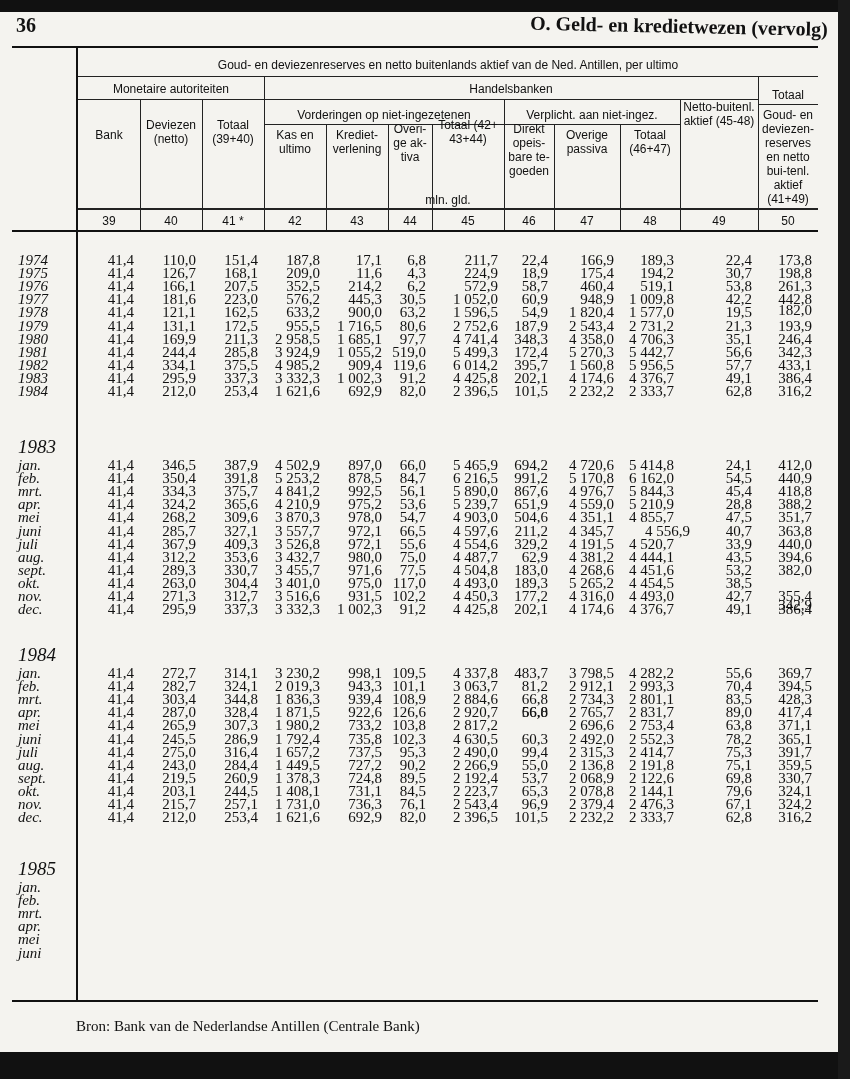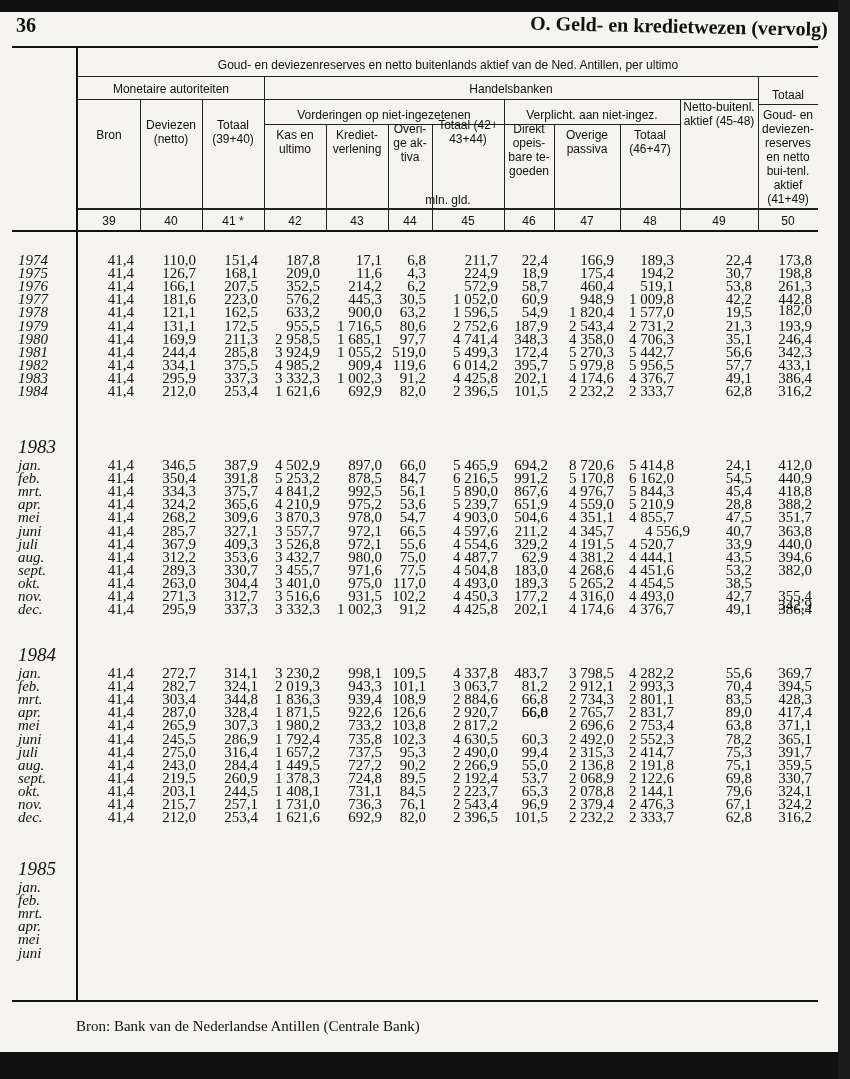--- a/index.html
+++ b/index.html
@@ -34,21 +34,21 @@
   <div class="hline" style="left:78px;top:76px;width:740px;"></div>
   <div class="hdr" style="left:78px;top:82px;width:186px;">Monetaire autoriteiten</div>
   <div class="hdr" style="left:264px;top:82px;width:494px;">Handelsbanken</div>
   <div class="hdr" style="left:758px;top:88px;width:60px;">Totaal</div>
   <div class="hline" style="left:78px;top:99px;width:680px;"></div>
   <div class="hline" style="left:758px;top:104px;width:60px;"></div>
   <div class="hdr" style="left:264px;top:108px;width:240px;">Vorderingen op niet-ingezetenen</div>
   <div class="hdr" style="left:504px;top:108px;width:176px;">Verplicht. aan niet-ingez.</div>
   <div class="hline" style="left:264px;top:124px;width:416px;"></div>
   <div id="colheads">
-      <div class="hdr" style="left: 78px; top: 128px; width: 62px;">Bron</div>
+      <div class="hdr" style="left: 78px; top: 128px; width: 62px;">Bank</div>
       <div class="hdr" style="left: 140px; top: 118px; width: 62px;">Deviezen (netto)</div>
       <div class="hdr" style="left: 202px; top: 118px; width: 62px;">Totaal (39+40)</div>
       <div class="hdr" style="left: 264px; top: 128px; width: 62px;">Kas en ultimo</div>
       <div class="hdr" style="left: 326px; top: 128px; width: 62px;">Krediet-verlening</div>
       <div class="hdr" style="left: 388px; top: 122px; width: 44px;">Overi-ge ak-tiva</div>
       <div class="hdr" style="left: 432px; top: 118px; width: 72px;">Totaal (42+ 43+44)</div>
       <div class="hdr" style="left: 504px; top: 122px; width: 50px;">Direkt opeis-bare te-goeden</div>
       <div class="hdr" style="left: 554px; top: 128px; width: 66px;">Overige passiva</div>
       <div class="hdr" style="left: 620px; top: 128px; width: 60px;">Totaal (46+47)</div>
       <div class="hdr" style="left: 680px; top: 100px; width: 78px;">Netto-buitenl. aktief (45-48)</div>
@@ -192,21 +192,21 @@
     <div class="cell" style="left: 758px; width: 54px; top: 344.7px;">342,3</div>
     <div class="lbl" style="top: 357.8px;">1982</div>
     <div class="cell" style="left: 78px; width: 56px; top: 357.8px;">41,4</div>
     <div class="cell" style="left: 140px; width: 56px; top: 357.8px;">334,1</div>
     <div class="cell" style="left: 202px; width: 56px; top: 357.8px;">375,5</div>
     <div class="cell" style="left: 264px; width: 56px; top: 357.8px;">4 985,2</div>
     <div class="cell" style="left: 326px; width: 56px; top: 357.8px;">909,4</div>
     <div class="cell" style="left: 388px; width: 38px; top: 357.8px;">119,6</div>
     <div class="cell" style="left: 432px; width: 66px; top: 357.8px;">6 014,2</div>
     <div class="cell" style="left: 504px; width: 44px; top: 357.8px;">395,7</div>
-    <div class="cell" style="left: 554px; width: 60px; top: 357.8px;">5 979,8</div>
+    <div class="cell" style="left: 554px; width: 60px; top: 357.8px;">1 560,8</div>
     <div class="cell" style="left: 620px; width: 54px; top: 357.8px;">5 956,5</div>
     <div class="cell" style="left: 680px; width: 72px; top: 357.8px;">57,7</div>
     <div class="cell" style="left: 758px; width: 54px; top: 357.8px;">433,1</div>
     <div class="lbl" style="top: 370.9px;">1983</div>
     <div class="cell" style="left: 78px; width: 56px; top: 370.9px;">41,4</div>
     <div class="cell" style="left: 140px; width: 56px; top: 370.9px;">295,9</div>
     <div class="cell" style="left: 202px; width: 56px; top: 370.9px;">337,3</div>
     <div class="cell" style="left: 264px; width: 56px; top: 370.9px;">3 332,3</div>
     <div class="cell" style="left: 326px; width: 56px; top: 370.9px;">1 002,3</div>
     <div class="cell" style="left: 388px; width: 38px; top: 370.9px;">91,2</div>
@@ -232,21 +232,21 @@
     <div class="yr" style="top: 436px;">1983</div>
     <div class="lbl" style="top: 458px;">jan.</div>
     <div class="cell" style="left: 78px; width: 56px; top: 458px;">41,4</div>
     <div class="cell" style="left: 140px; width: 56px; top: 458px;">346,5</div>
     <div class="cell" style="left: 202px; width: 56px; top: 458px;">387,9</div>
     <div class="cell" style="left: 264px; width: 56px; top: 458px;">4 502,9</div>
     <div class="cell" style="left: 326px; width: 56px; top: 458px;">897,0</div>
     <div class="cell" style="left: 388px; width: 38px; top: 458px;">66,0</div>
     <div class="cell" style="left: 432px; width: 66px; top: 458px;">5 465,9</div>
     <div class="cell" style="left: 504px; width: 44px; top: 458px;">694,2</div>
-    <div class="cell" style="left: 554px; width: 60px; top: 458px;">8 720,6</div>
+    <div class="cell" style="left: 554px; width: 60px; top: 458px;">4 720,6</div>
     <div class="cell" style="left: 620px; width: 54px; top: 458px;">5 414,8</div>
     <div class="cell" style="left: 680px; width: 72px; top: 458px;">24,1</div>
     <div class="cell" style="left: 758px; width: 54px; top: 458px;">412,0</div>
     <div class="lbl" style="top: 471.1px;">feb.</div>
     <div class="cell" style="left: 78px; width: 56px; top: 471.1px;">41,4</div>
     <div class="cell" style="left: 140px; width: 56px; top: 471.1px;">350,4</div>
     <div class="cell" style="left: 202px; width: 56px; top: 471.1px;">391,8</div>
     <div class="cell" style="left: 264px; width: 56px; top: 471.1px;">5 253,2</div>
     <div class="cell" style="left: 326px; width: 56px; top: 471.1px;">878,5</div>
     <div class="cell" style="left: 388px; width: 38px; top: 471.1px;">84,7</div>

